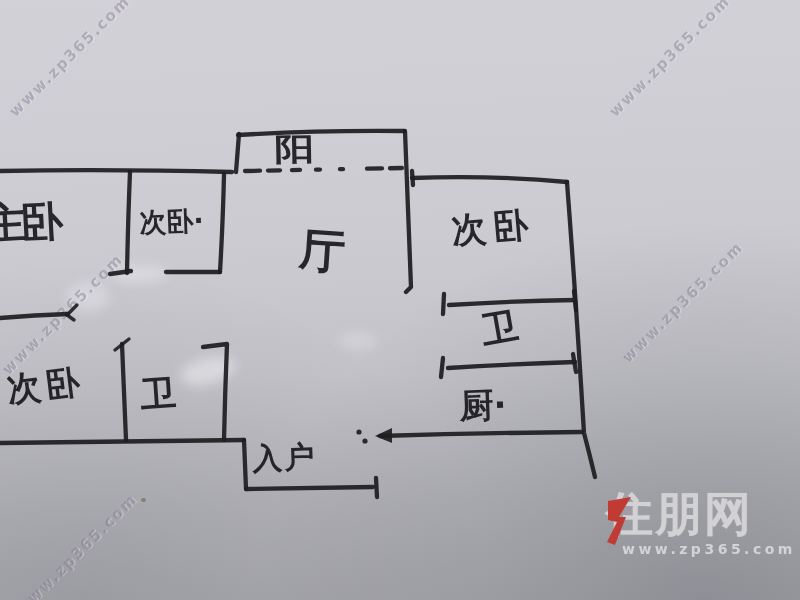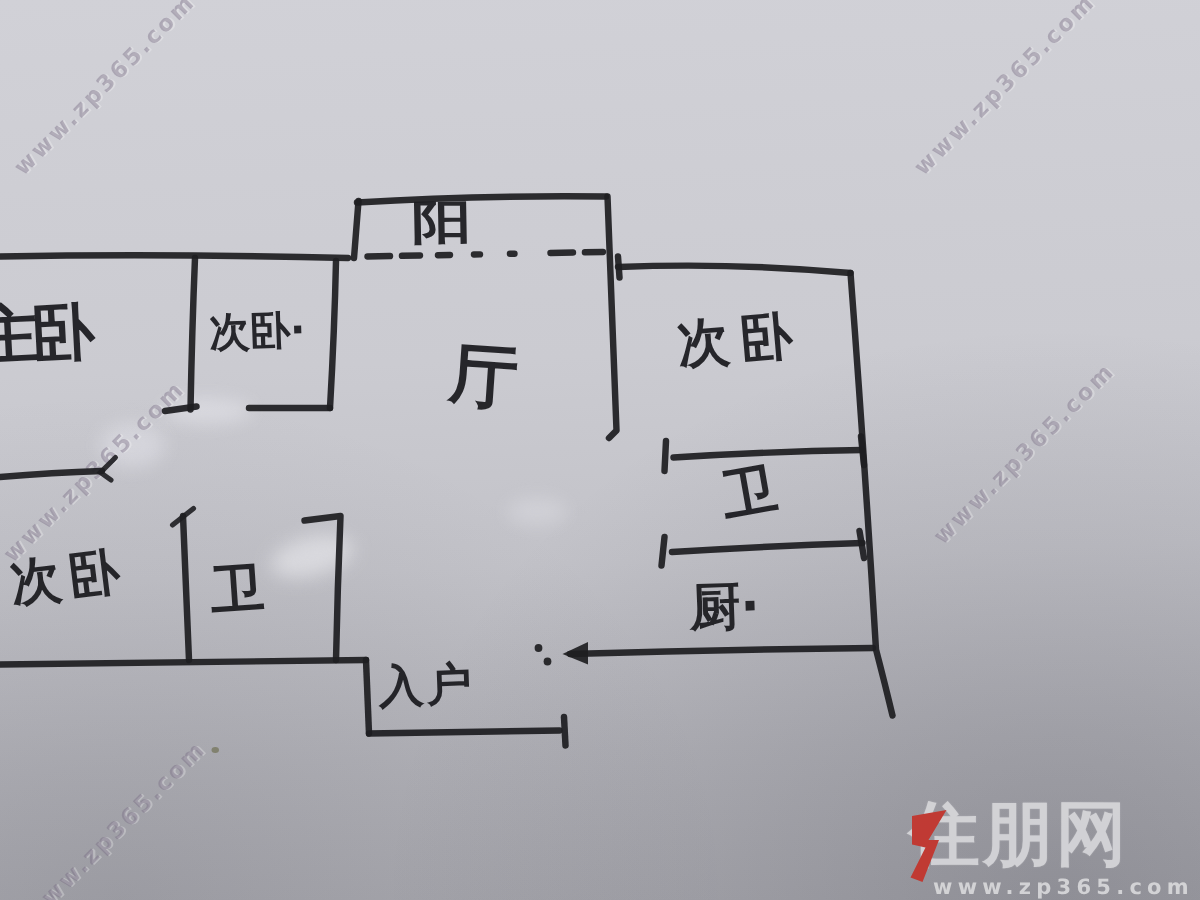--- a/index.html
+++ b/index.html
@@ -47,21 +47,21 @@
   .lbl-master{left:-16px;top:204px;font-size:42px;letter-spacing:-6px;transform:rotate(-3deg);}
   .lbl-bed-top{left:139px;top:209px;font-size:27px;transform:rotate(-2deg);}
   .lbl-living{left:301px;top:226px;font-size:46px;transform:rotate(4deg);}
   .lbl-bed-right{left:450px;top:214px;font-size:35px;letter-spacing:7px;transform:rotate(-5deg);}
   .lbl-bath-right{left:478px;top:313px;font-size:37px;transform:rotate(-10deg);}
   .lbl-kitchen{left:459px;top:389px;font-size:34px;transform:rotate(-2deg);}
   .lbl-bed-left{left:5px;top:373px;font-size:34px;letter-spacing:5px;transform:rotate(-7deg);}
   .lbl-bath-left{left:139px;top:377px;font-size:36px;transform:rotate(-4deg);}
   .lbl-entrance{left:252px;top:444px;font-size:30px;letter-spacing:2px;transform:rotate(-2deg);}
   
-  .logo{position:absolute;left:604px;top:531px;pointer-events:none;}
+  .logo{position:absolute;left:604px;top:488px;pointer-events:none;}
   .logo-brand{
     position:relative;font-size:47px;font-weight:bold;letter-spacing:2px;
     color:#d7d7da;opacity:0.92;text-shadow:0 0 1px rgba(255,255,255,0.35);
     padding-left:2px;line-height:1.1;
   }
   .logo-accent{position:absolute;left:0px;top:7px;}
   .logo-url{
     margin-top:1px;margin-left:18px;
     font-size:14px;font-weight:bold;letter-spacing:3.5px;
     color:#dadadc;opacity:0.9;

